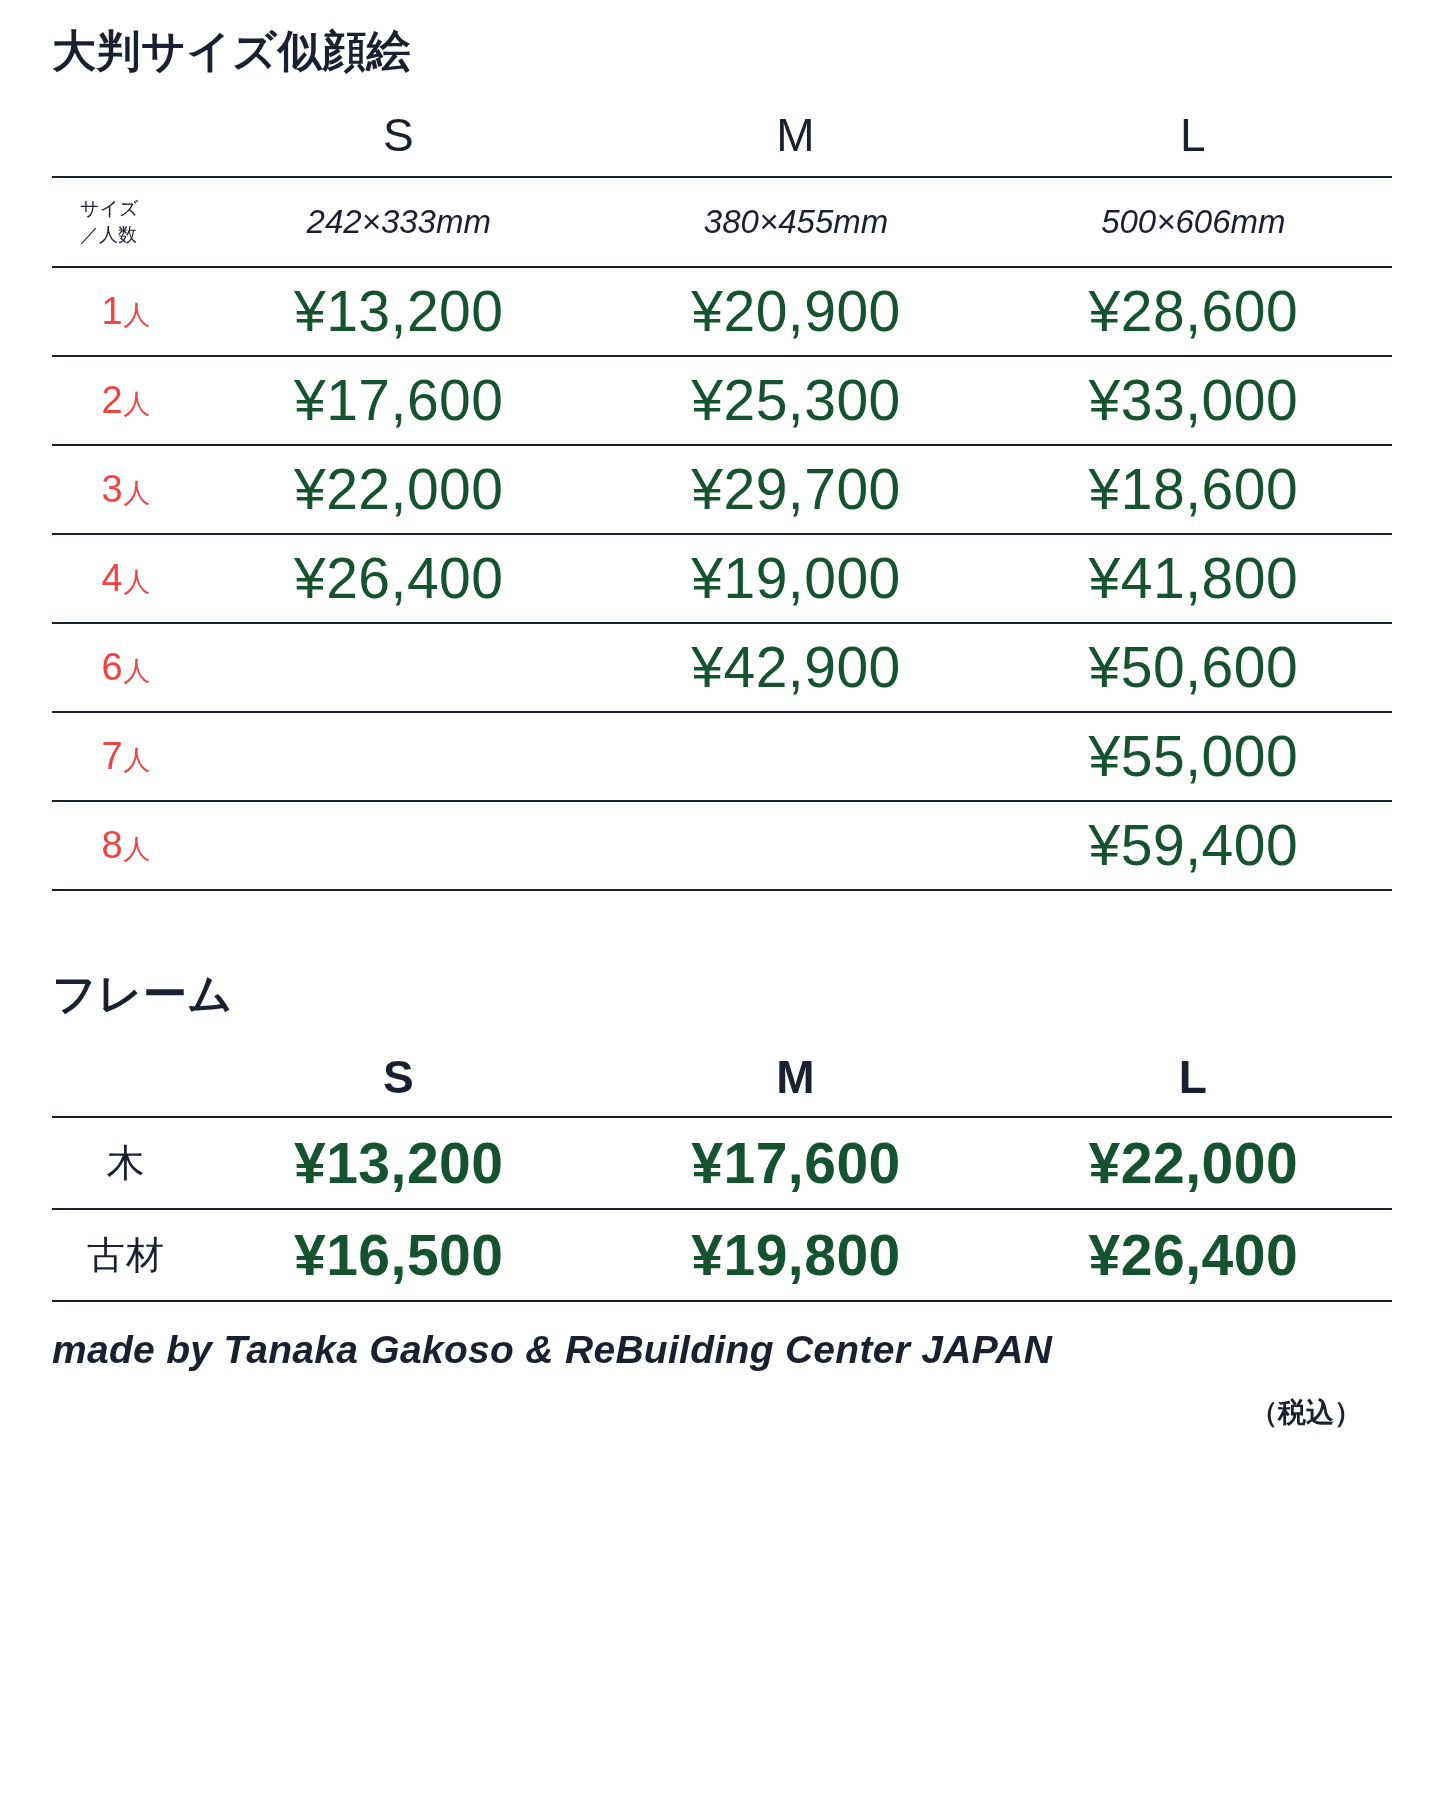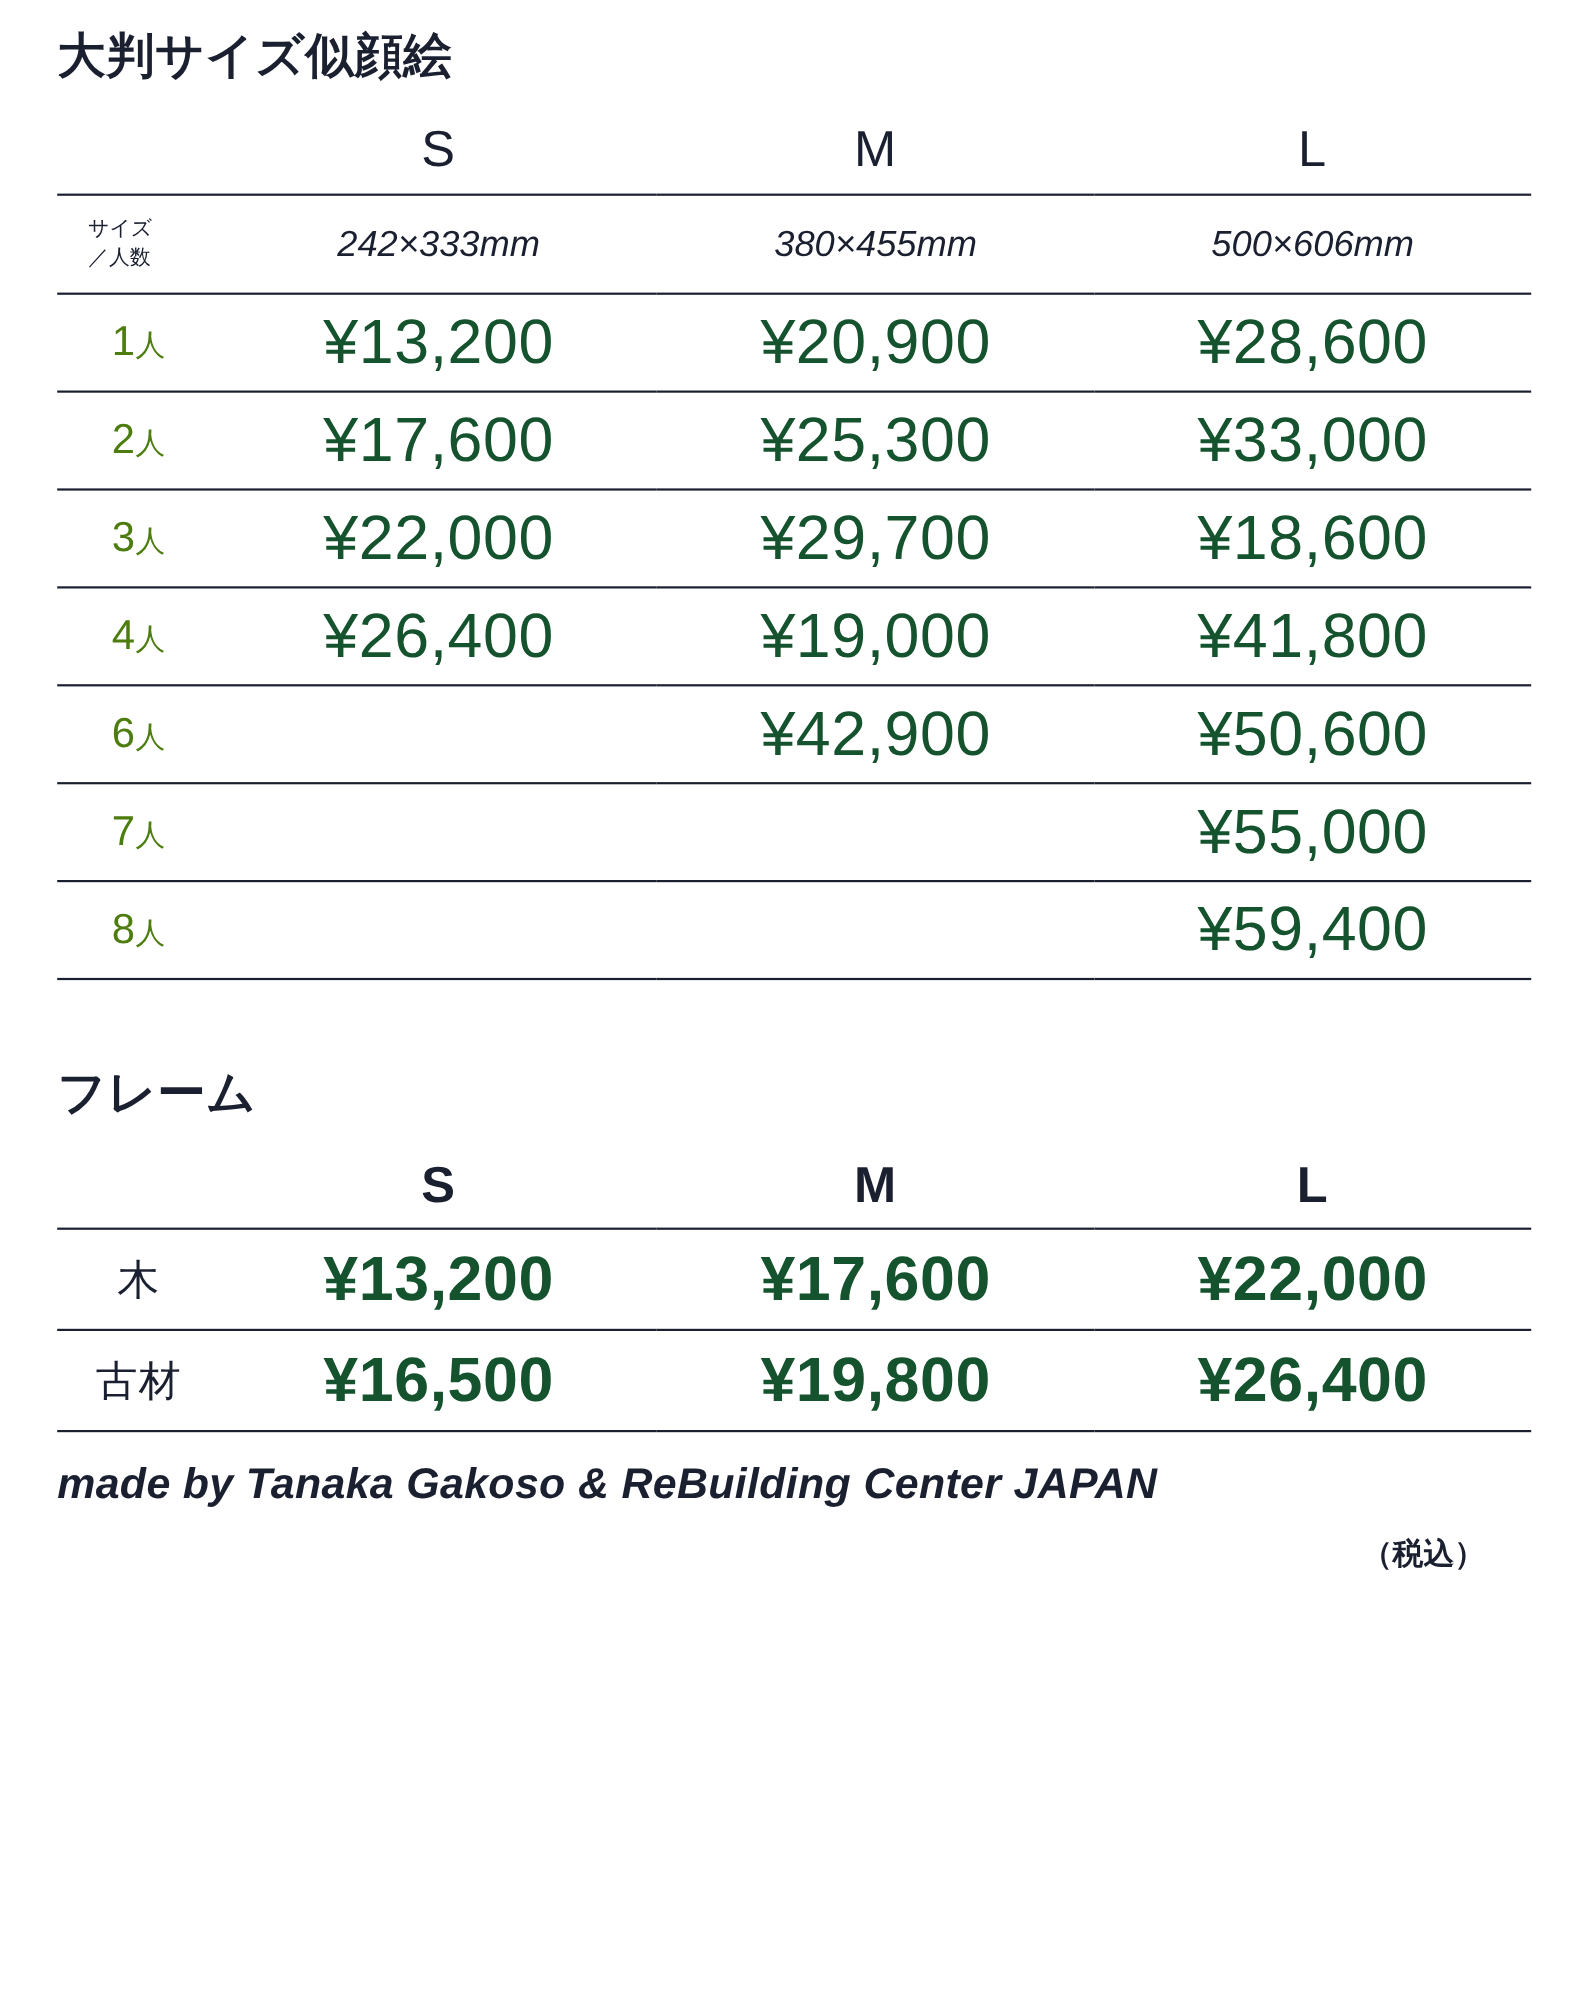--- a/index.html
+++ b/index.html
@@ -10,21 +10,21 @@
   }
   body {
     width: 1440px;
     height: 1815px;
     font-family: "Liberation Sans", sans-serif;
     color: #1b2030;
     position: relative;
     overflow: hidden;
   }
   .page {
-    padding: 26px 52px 0 52px;
+    padding: 26px 40px 0 52px;
     width: 1440px;
   }
 
   .section-title {
     font-size: 44px;
     font-weight: bold;
     letter-spacing: 0.5px;
     color: #1b2030;
     margin: 0 0 18px 0;
     line-height: 1.15;
@@ -75,21 +75,21 @@
     font-weight: bold;
     line-height: 1.35;
     color: #1b2030;
     padding-left: 28px !important;
     text-align: left !important;
   }
 
   .data-row td { height: 89px; }
   .person-cell {
     font-size: 38px;
-    color: #4d7c0f;
+    color: #ef4444;
     letter-spacing: 0.5px;
   }
   .person-cell .unit { font-size: 27px; }
   .price-cell {
     font-size: 57px;
     font-weight: bold;
     color: #14532d;
     letter-spacing: 0.5px;
   }
   .empty-cell { }

